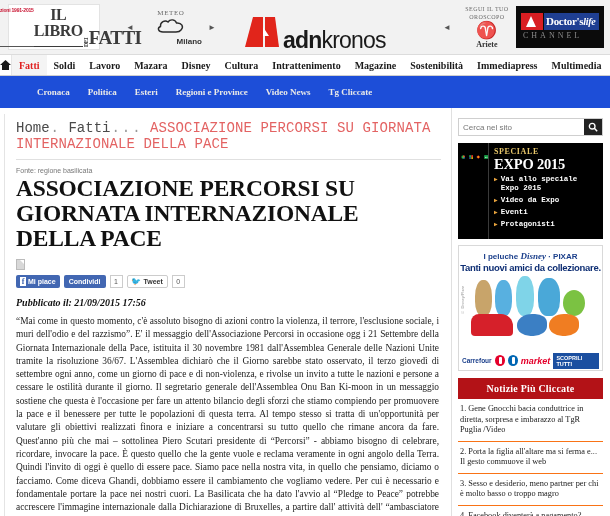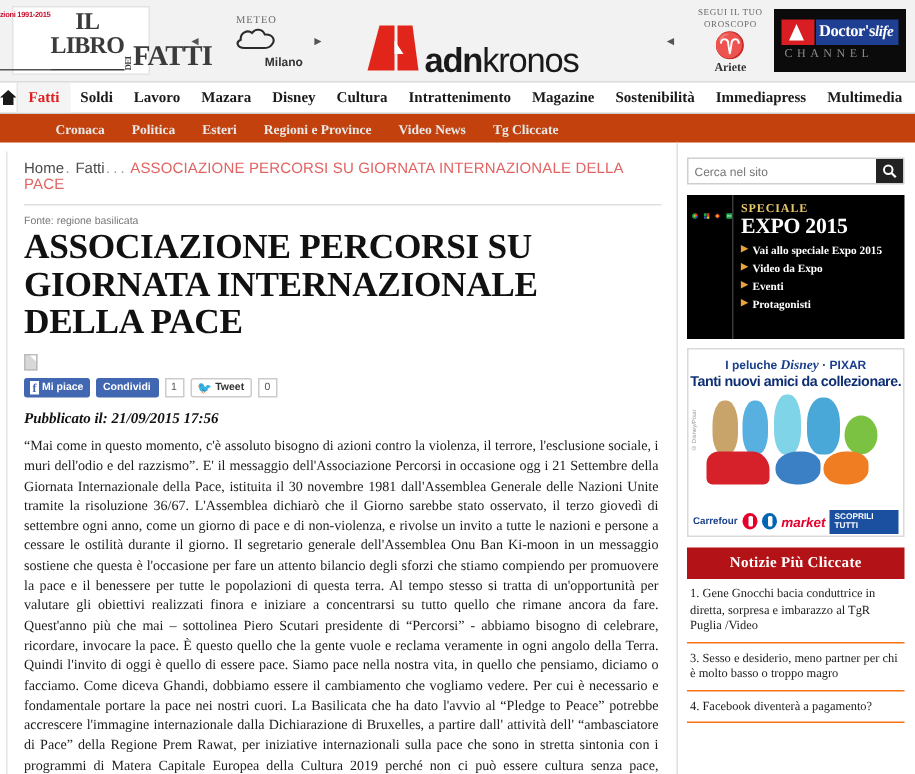--- a/index.html
+++ b/index.html
@@ -132,43 +132,43 @@
   }
   .nav-item {
     display:flex; align-items:center; padding: 0 7px;
     font-size: 10px; font-weight: 700; color: #1a1a1a;
     white-space: nowrap;
   }
   .nav-item.active { color: #e02020; background: #f4f4f4; }
 
   
   .subnav {
-    height: 19px; background: #c2410c;
+    height: 32px; background: #1d4ed8;
     display: flex; align-items: center; padding-left: 28px;
     font-family: "Liberation Serif", serif;
   }
   .subnav-item {
     color: #e8e8e8; font-size: 9px; font-weight: 700;
     padding: 0 9px; white-space: nowrap;
   }
 
   
   .content { display: flex; padding: 0; }
   .main-col {
     width: 452px; padding: 6px 10px 0 10px;
     border-right: 1px solid #e0e0e0;
     position: relative;
   }
   .main-col:before {
     content:""; position:absolute; left:4px; top:6px; bottom:0; width:1px; background:#e4e4e4;
   }
 
   .breadcrumb {
-    font-family: Liberation Sans, sans-serif;
-    font-size: 10px; color: #4a4a4a; padding: 6px 0 7px 6px;
+    font-family: Liberation Mono, monospace;
+    font-size: 14px; color: #4a4a4a; padding: 6px 0 7px 6px;
   }
   .breadcrumb .crumb { color:#4a4a4a; }
   .breadcrumb .sep { color:#999; padding: 0 1px; }
   .breadcrumb .current { color: #e36363; letter-spacing: 0.1px; }
   .hr { height:1px; background:#e0e0e0; margin-left: 6px; }
 
   .fonte {
     font-family: "Liberation Sans", sans-serif;
     font-size: 7px; color: #777; padding: 7px 0 2px 6px;
   }
@@ -248,21 +248,21 @@
   .expo-speciale {
     font-family:"Liberation Serif",serif; font-size:8px; font-weight:700;
     color:#e8c76a; letter-spacing:0.6px;
   }
   .expo-title {
     font-family:"Liberation Serif",serif; font-size:14.5px; font-weight:700;
     color:#fff; line-height:16px; letter-spacing:-0.2px;
   }
   .expo-link {
     display:flex; gap:3px; color:#fff;
-    font-family:Liberation Serif, serif; font-size:7.5px; font-weight:700;
+    font-family:Liberation Mono, monospace; font-size:7.5px; font-weight:700;
     line-height:9px; margin-top:3px;
   }
   .expo-link .tri { color:#e8a33d; font-size:6px; line-height:9px; }
 
   .ad-disney {
     margin-top: 6px; border:1px solid #d9d9d9; background:#fff;
     height: 126px; position:relative; overflow:hidden;
   }
   .ad-top { text-align:center; padding-top:5px; }
   .ad-l1 {
@@ -524,20 +524,21 @@
           <span class="c-logo blue"></span>
           <span class="market-txt">market</span>
           <span class="scopri">SCOPRILI TUTTI</span>
         </div>
       </div>
 
       <div class="notizie-box">
         <div class="notizie-hdr">Notizie Più Cliccate</div>
         <div id="notizie">
             <div class="notizia">1. Gene Gnocchi bacia conduttrice in diretta, sorpresa e imbarazzo al TgR Puglia /Video</div>
+            <div class="notizia">2. Porta la figlia all'altare ma si ferma e... Il gesto commuove il web</div>
             <div class="notizia">3. Sesso e desiderio, meno partner per chi è molto basso o troppo magro</div>
             <div class="notizia">4. Facebook diventerà a pagamento?</div>
           </div>
       </div>
 
     </div>
   </div>
 </div>
 
 </body></html>

